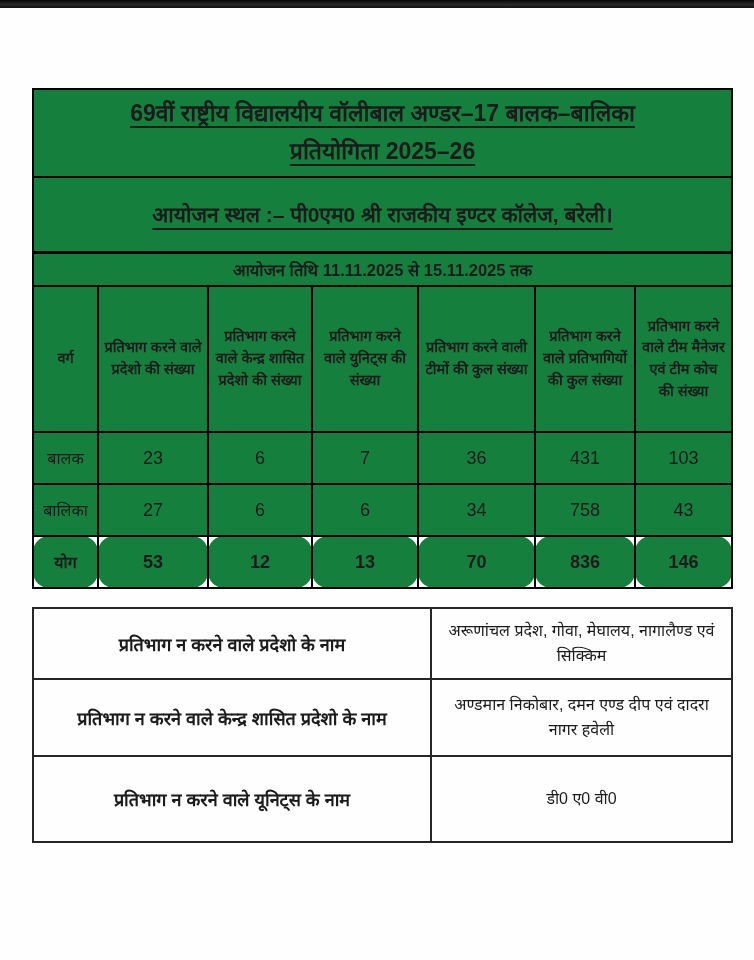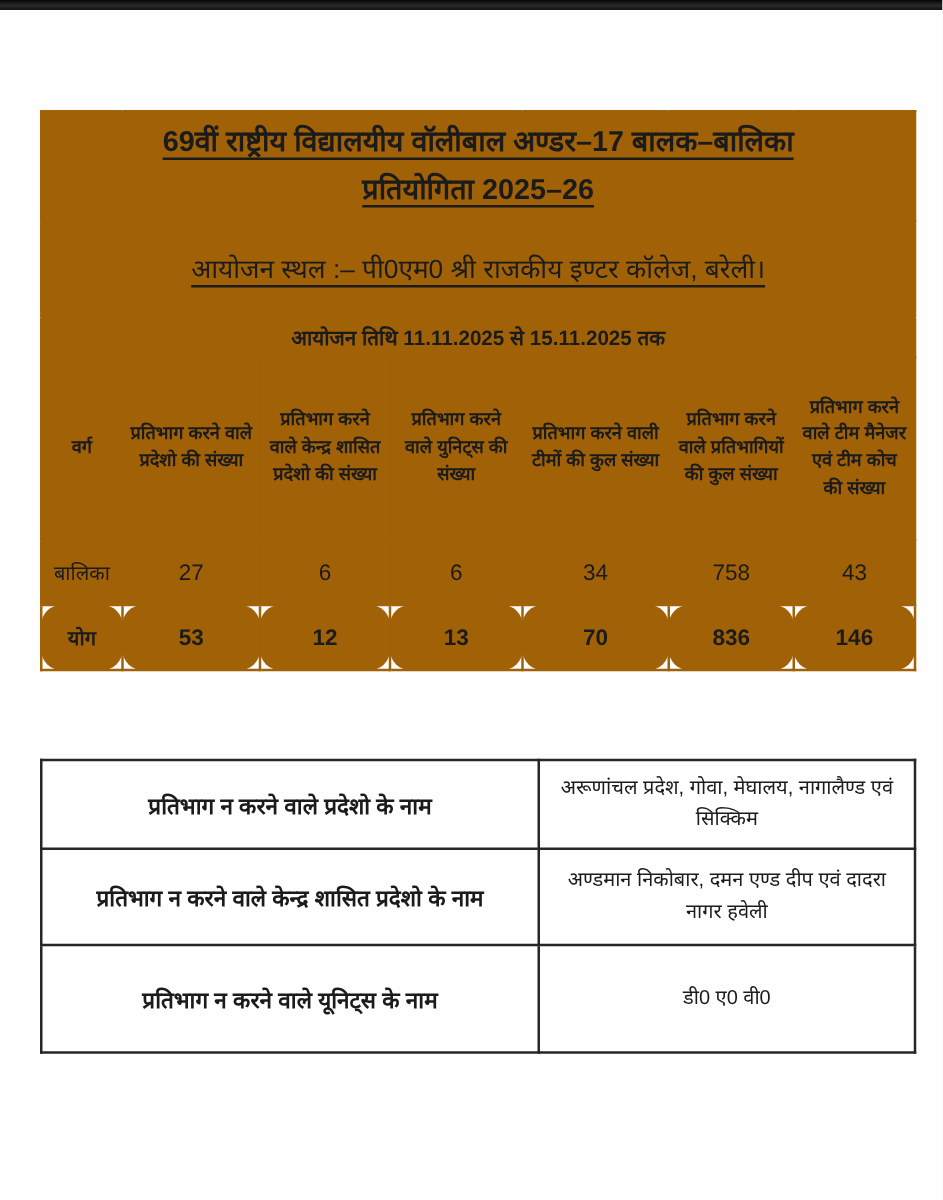--- a/index.html
+++ b/index.html
@@ -29,43 +29,43 @@
 
   
   table.main {
     position: absolute;
     top: 88px; left: 32px;
     width: 699px;
     border-collapse: collapse;
     table-layout: fixed;
   }
   table.main td, table.main th {
-    border: 2px solid #a16207;
+    border: 2px solid #000000;
     text-align: center;
     vertical-align: middle;
-    background: #a16207;
+    background: #15803d;
   }
 
   .title-cell {
     height: 84px;
     font-size: 23px;
     font-weight: bold;
     line-height: 38px;
     padding: 4px 28px 6px 28px;
   }
   .title-cell .ul {
     text-decoration: underline;
     text-decoration-thickness: 2px;
     text-underline-offset: 5px;
   }
 
   .venue-cell {
     height: 75px;
     font-size: 21px;
-    font-weight: normal;
+    font-weight: bold;
     padding: 4px 10px;
   }
   .venue-cell .ul {
     text-decoration: underline;
     text-decoration-thickness: 1.5px;
     text-underline-offset: 6px;
   }
 
   .date-cell {
     height: 34px;
@@ -162,20 +162,29 @@
     <tr>
       <th class="hdr">वर्ग</th>
       <th class="hdr">प्रतिभाग करने वाले  प्रदेशो की संख्या</th>
       <th class="hdr">प्रतिभाग करने वाले केन्द्र शासित प्रदेशो की संख्या</th>
       <th class="hdr">प्रतिभाग करने वाले युनिट्स की संख्या</th>
       <th class="hdr">प्रतिभाग करने वाली टीमों की कुल संख्या</th>
       <th class="hdr">प्रतिभाग करने वाले प्रतिभागियों की कुल संख्या</th>
       <th class="hdr">प्रतिभाग करने वाले टीम मैनेजर एवं टीम कोच की संख्या</th>
     </tr>
 
+    <tr>
+      <td class="cat">बालक</td>
+      <td class="num">23</td>
+      <td class="num">6</td>
+      <td class="num">7</td>
+      <td class="num">36</td>
+      <td class="num">431</td>
+      <td class="num">103</td>
+    </tr>
 
     <tr>
       <td class="cat">बालिका</td>
       <td class="num">27</td>
       <td class="num">6</td>
       <td class="num">6</td>
       <td class="num">34</td>
       <td class="num">758</td>
       <td class="num">43</td>
     </tr>

